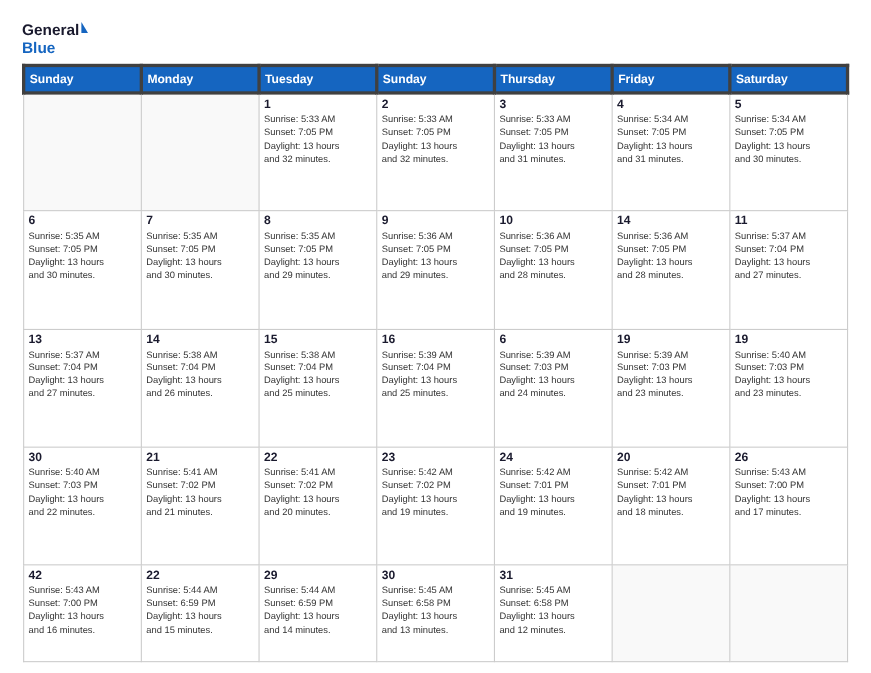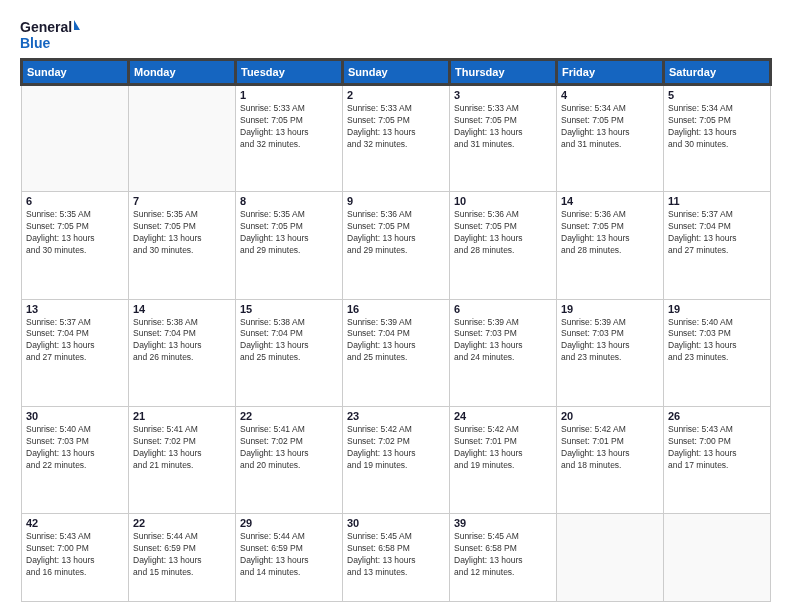--- a/index.html
+++ b/index.html
@@ -331,21 +331,21 @@
 and 14 minutes.</div>
           </td>
           <td>
             <span class="day-num">30</span>
             <div class="day-info" style="white-space: pre-line;">Sunrise: 5:45 AM
 Sunset: 6:58 PM
 Daylight: 13 hours
 and 13 minutes.</div>
           </td>
           <td>
-            <span class="day-num">39</span>
+            <span class="day-num">31</span>
             <div class="day-info" style="white-space: pre-line;">Sunrise: 5:45 AM
 Sunset: 6:58 PM
 Daylight: 13 hours
 and 12 minutes.</div>
           </td>
           <td class="empty"></td>
           <td class="empty"></td>
         </tr>
       </tbody>
   </table>

